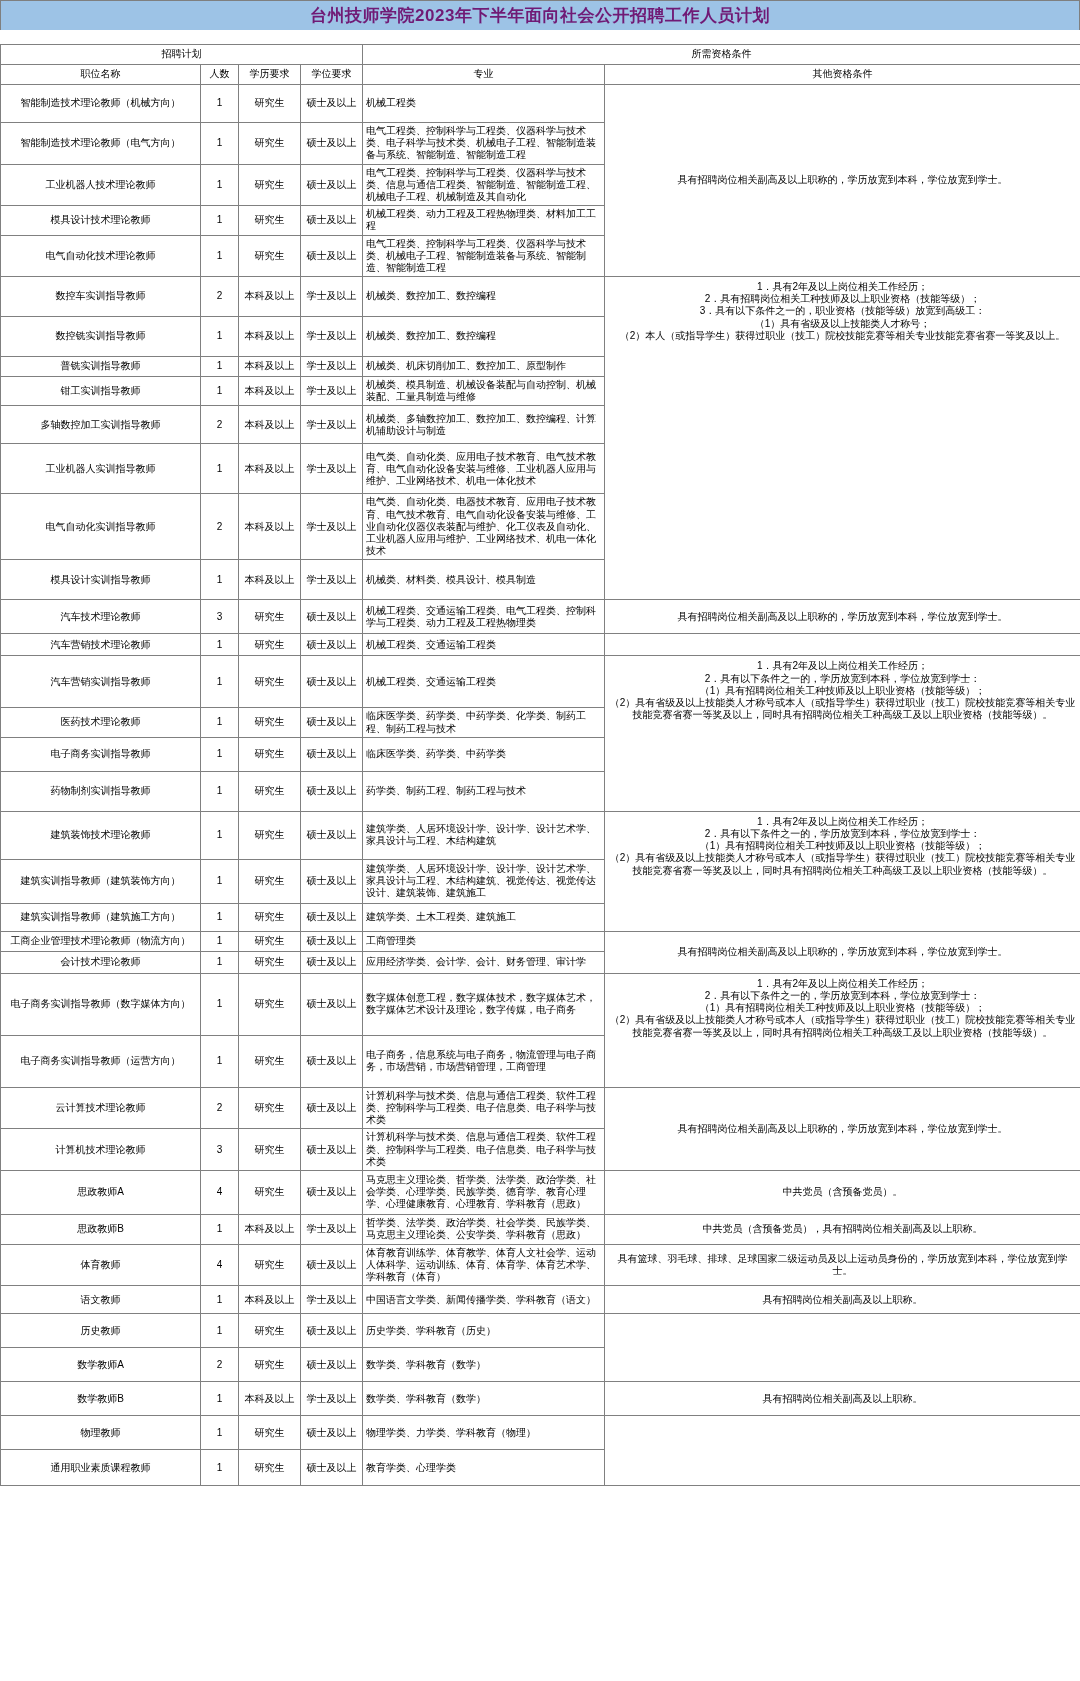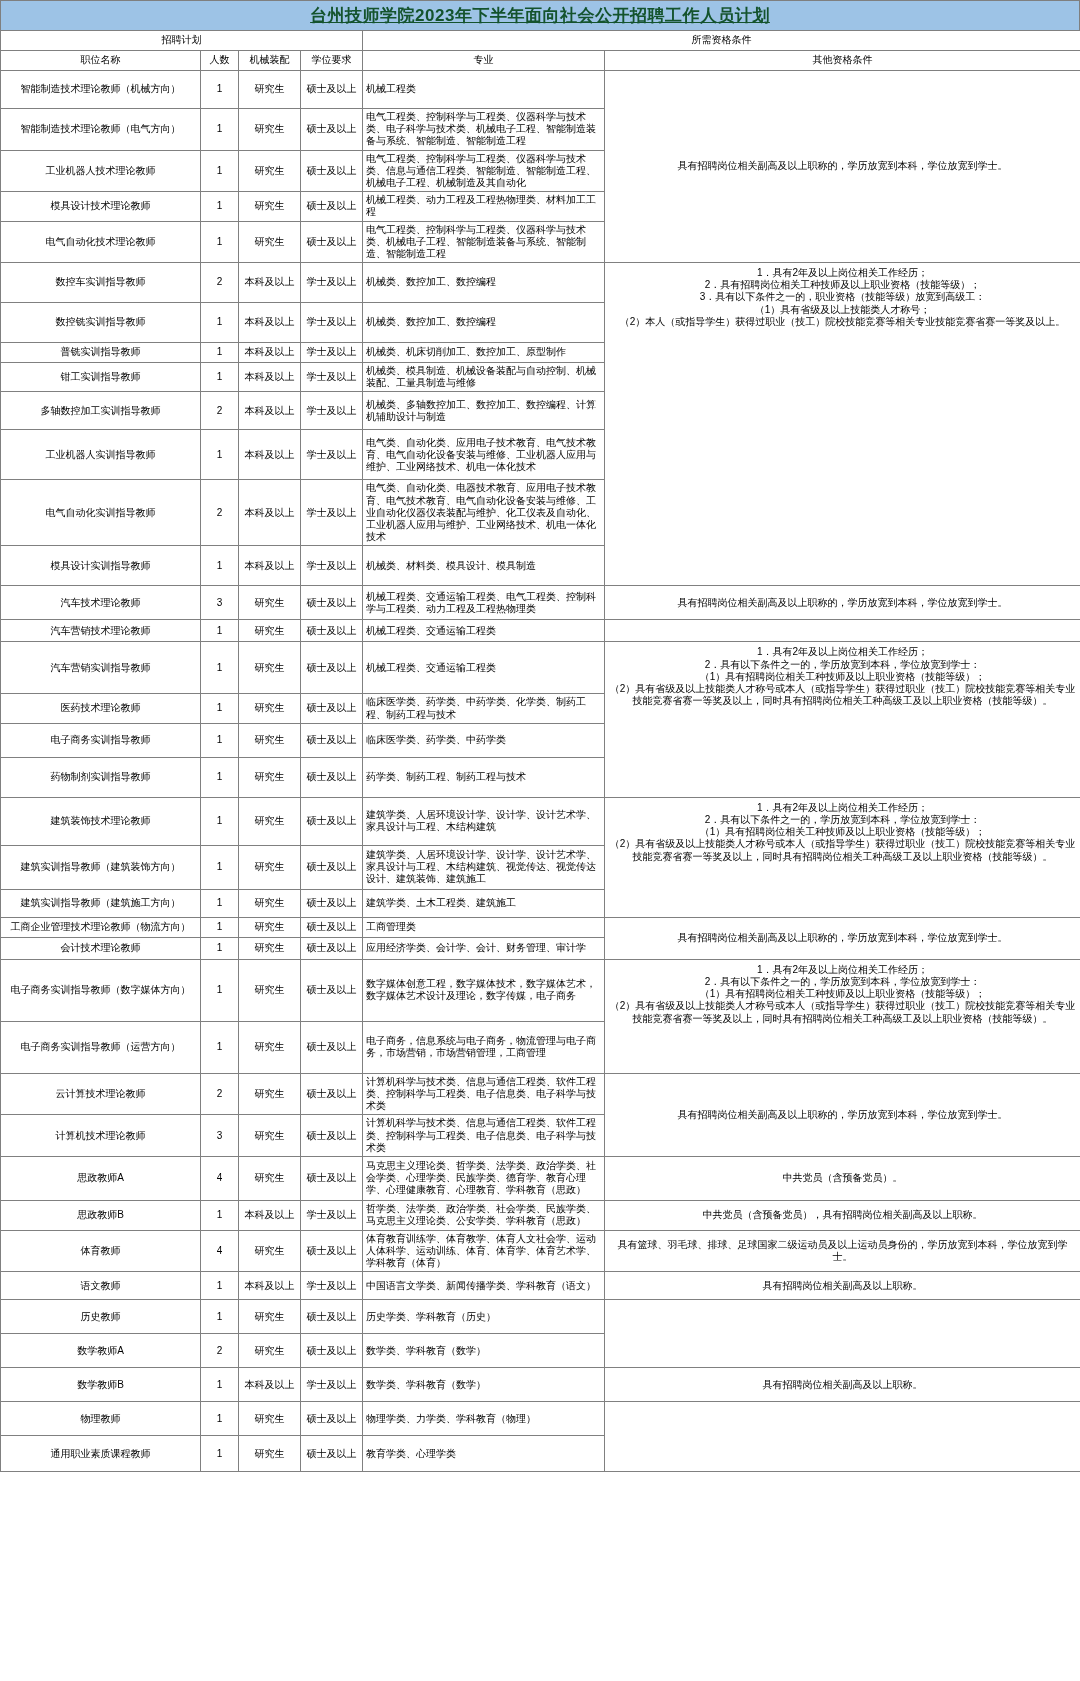--- a/index.html
+++ b/index.html
@@ -21,31 +21,31 @@
     background: #9DC3E6;
     display: flex;
     align-items: center;
     justify-content: center;
     border: 1px solid #7f7f7f;
     border-bottom: none;
   }
   .title-bar .title-text {
     font-size: 17px;
     font-weight: bold;
-    color: #14532d;
+    color: #701a75;
     letter-spacing: 0.5px;
     line-height: 1;
-    text-decoration: underline;
   }
 
   
   table.plan {
     width: 1080px;
     border-collapse: collapse;
     table-layout: fixed;
+    margin-top: 14px;
   }
   table.plan td, table.plan th {
     border: 1px solid #808080;
     padding: 2px 3px;
     vertical-align: middle;
     font-size: 10px;
     line-height: 1.22;
     font-weight: normal;
     word-break: break-all;
     overflow: hidden;
@@ -100,21 +100,21 @@
         <col class="c-other">
     </colgroup>
     <tbody id="tbody">
       <tr class="hdr-group">
         <td colspan="4">招聘计划</td>
         <td colspan="2">所需资格条件</td>
       </tr>
       <tr class="hdr-col">
         <td>职位名称</td>
         <td>人数</td>
-        <td>机械装配</td>
+        <td>学历要求</td>
         <td>学位要求</td>
         <td>专业</td>
         <td>其他资格条件</td>
       </tr>
     <tr style="height: 38px; padding-left: 44px;">
           <td class="name">智能制造技术理论教师（机械方向）</td>
           <td class="num">1</td>
           <td class="edu">研究生</td>
           <td class="deg">硕士及以上</td>
           <td class="major">机械工程类</td>

